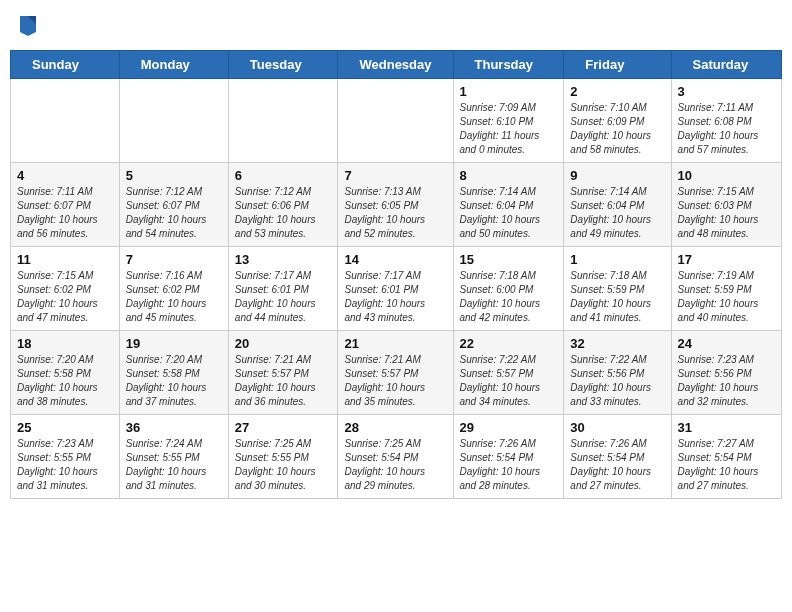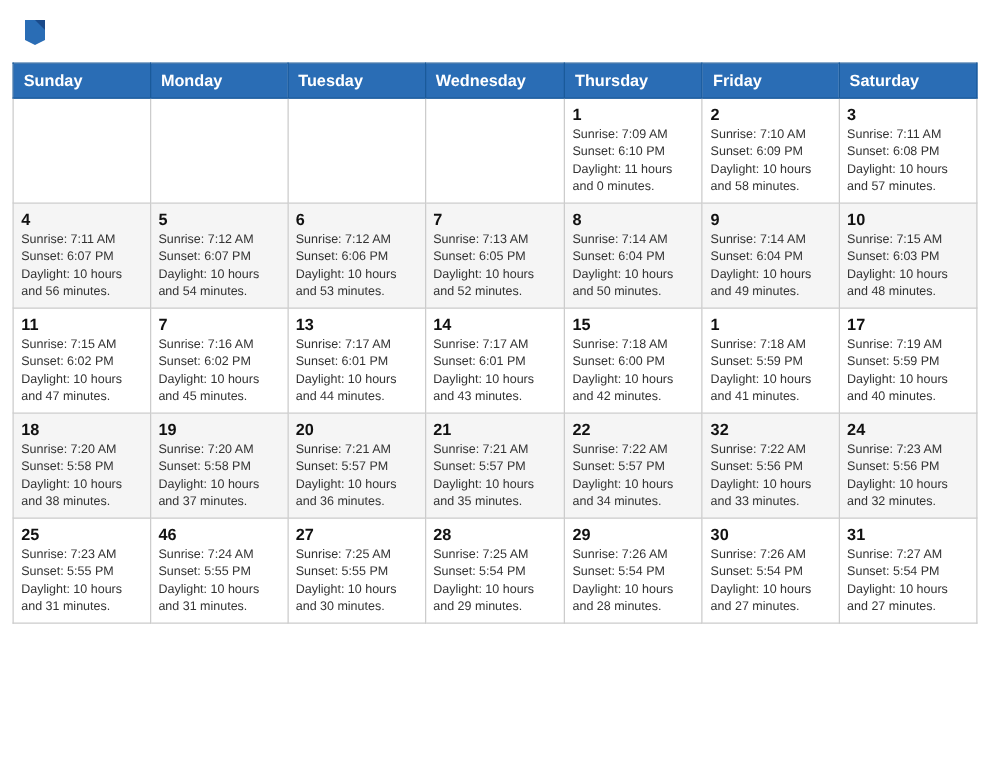--- a/index.html
+++ b/index.html
@@ -49,21 +49,21 @@
     }
     .calendar {
       width: 100%;
       border-collapse: collapse;
       border: 1px solid #ccc;
     }
     .calendar th {
       background-color: #2a6db5;
       color: #fff;
       text-align: left;
-      padding: 6px 8px;
+      padding: 6px 21px;
       font-size: 13px;
       border: 1px solid #1a5a9a;
     }
     .calendar td {
       vertical-align: top;
       padding: 5px 6px;
       border: 1px solid #ccc;
       width: 113px;
       min-height: 80px;
       font-size: 10.5px;
@@ -80,20 +80,21 @@
       font-size: 13px;
       font-weight: bold;
       color: #111;
       display: block;
       margin-bottom: 2px;
     }
     .day-info {
       font-size: 10px;
       color: #333;
       line-height: 1.4;
+      font-style: italic;
     }
     .empty-cell {
       background: #f9f9f9;
     }
   </style>
 </head>
 <body>
 
 <div class="header">
   <div class="logo">
@@ -232,21 +233,21 @@
           <span class="day-number">24</span>
           <div class="day-info">Sunrise: 7:23 AM<br>Sunset: 5:56 PM<br>Daylight: 10 hours<br>and 32 minutes.</div>
         </td>
       </tr>
       <tr>
         <td>
           <span class="day-number">25</span>
           <div class="day-info">Sunrise: 7:23 AM<br>Sunset: 5:55 PM<br>Daylight: 10 hours<br>and 31 minutes.</div>
         </td>
         <td>
-          <span class="day-number">46</span>
+          <span class="day-number">36</span>
           <div class="day-info">Sunrise: 7:24 AM<br>Sunset: 5:55 PM<br>Daylight: 10 hours<br>and 31 minutes.</div>
         </td>
         <td>
           <span class="day-number">27</span>
           <div class="day-info">Sunrise: 7:25 AM<br>Sunset: 5:55 PM<br>Daylight: 10 hours<br>and 30 minutes.</div>
         </td>
         <td>
           <span class="day-number">28</span>
           <div class="day-info">Sunrise: 7:25 AM<br>Sunset: 5:54 PM<br>Daylight: 10 hours<br>and 29 minutes.</div>
         </td>

